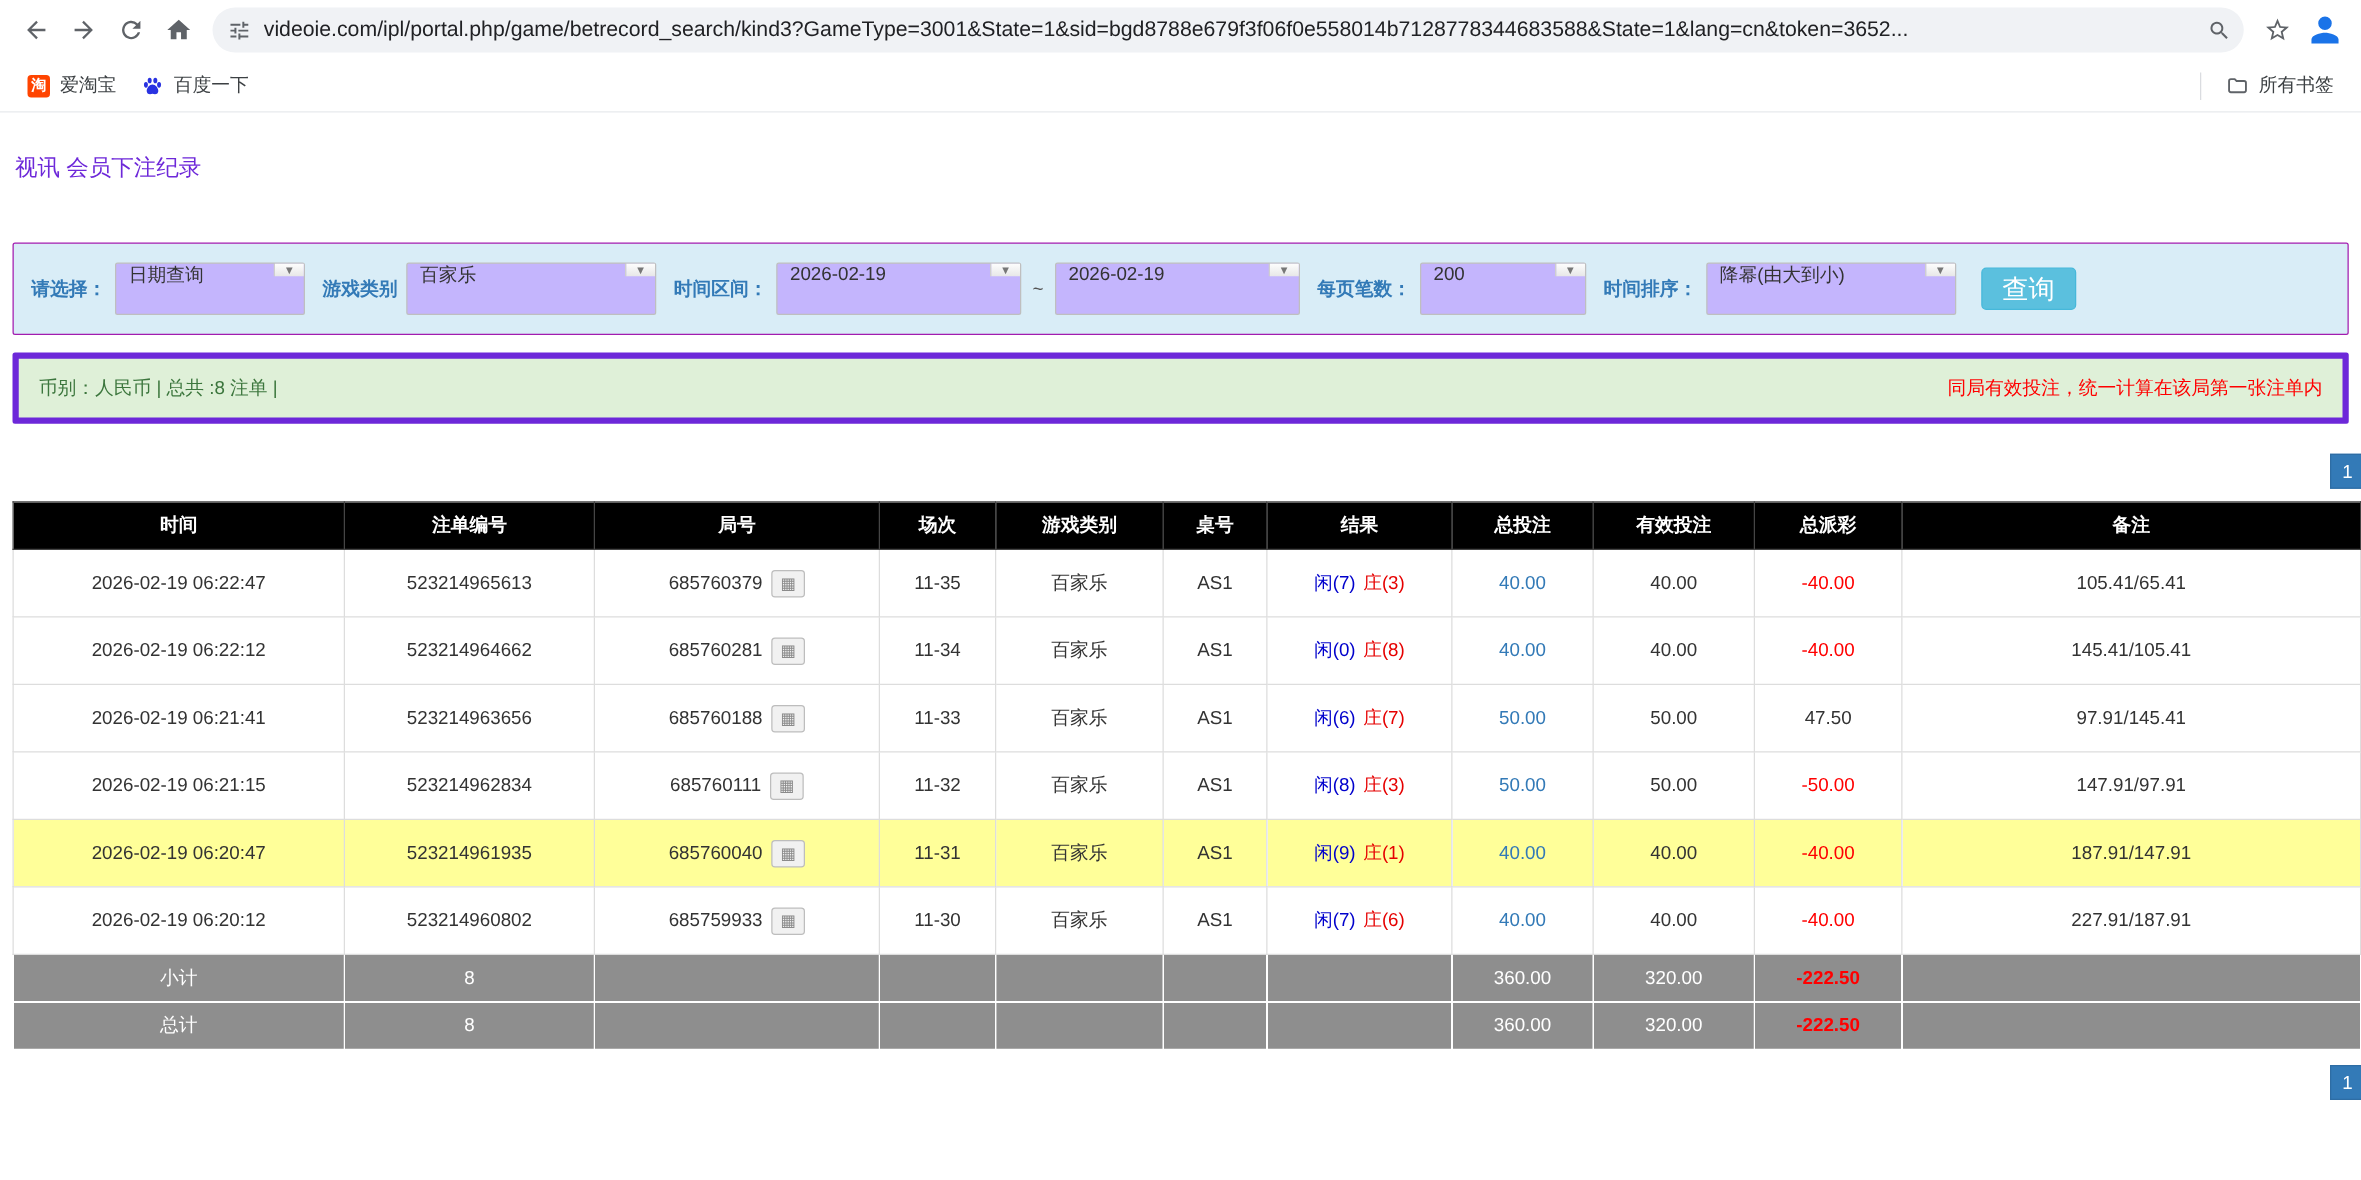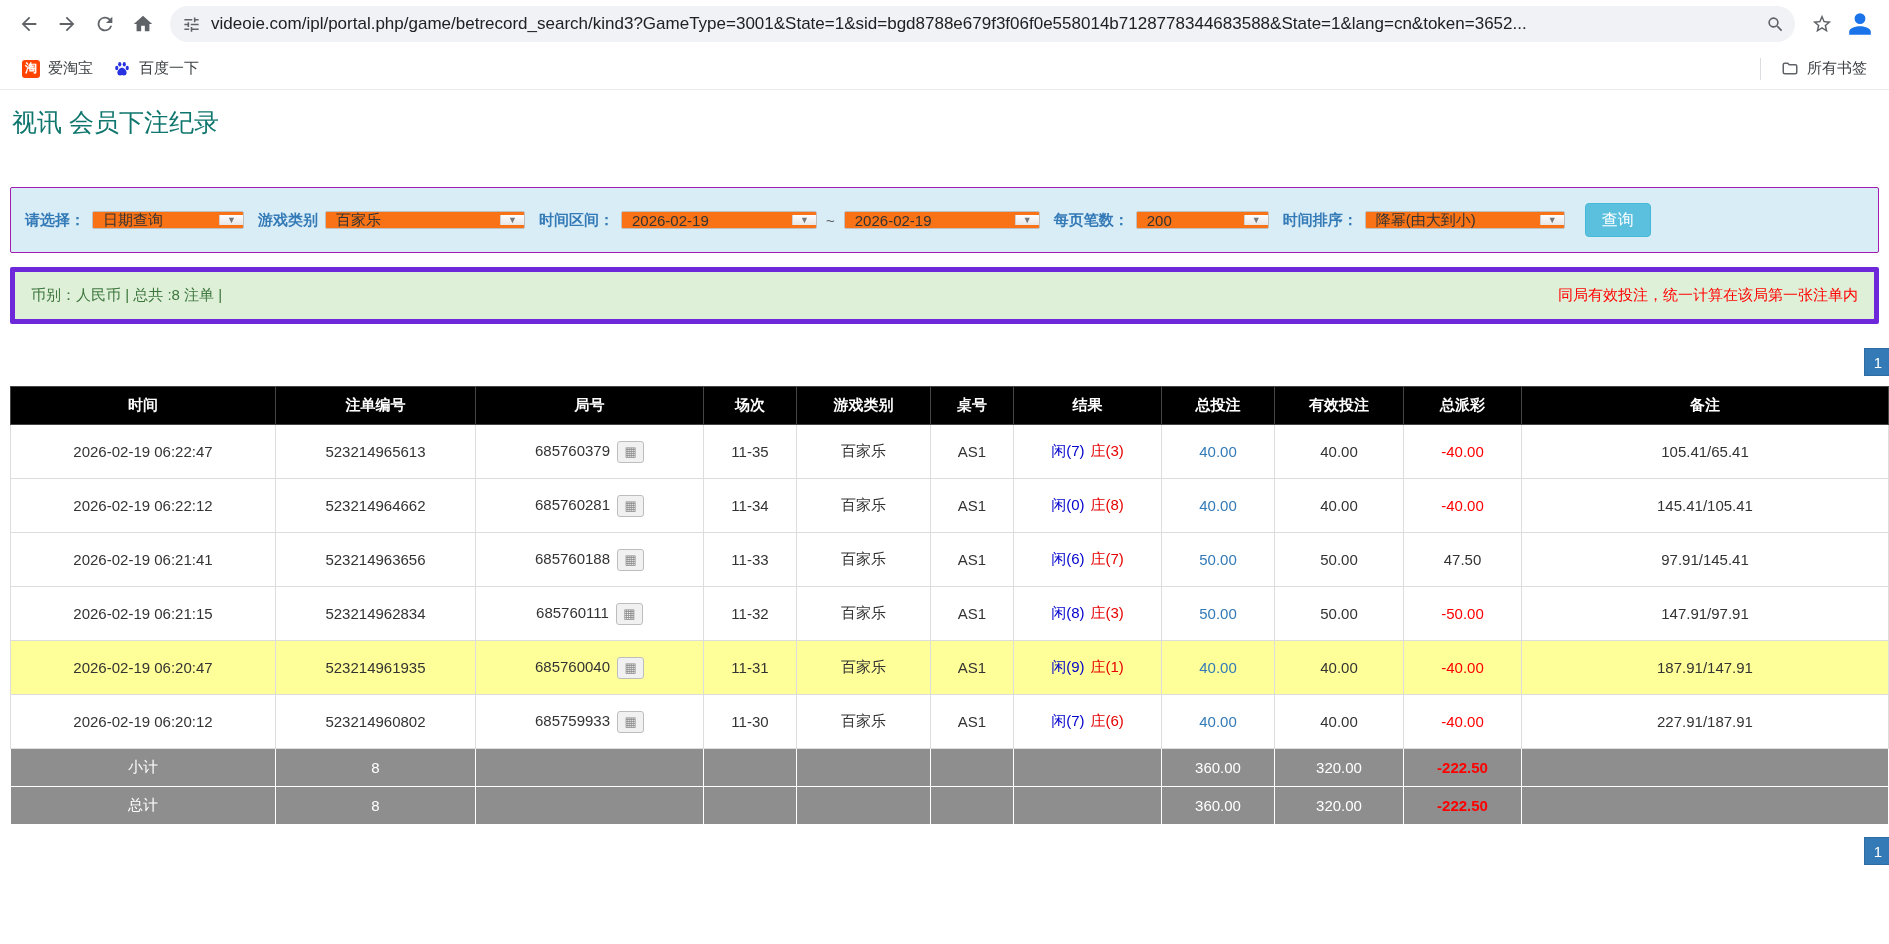--- a/index.html
+++ b/index.html
@@ -27,34 +27,34 @@
   .bm{display:flex;align-items:center;gap:8px;font-size:15px;color:#3c4043;padding:4px 10px;border-radius:8px;cursor:pointer;white-space:nowrap;}
   .bm-ico{width:18px;height:18px;display:flex;align-items:center;justify-content:center;flex:0 0 auto;}
   .bm-ico.taobao{background:#ff4400;color:#fff;border-radius:3px;font-size:12px;font-weight:bold;}
   .bm-ico svg{width:18px;height:18px;}
   .bm-right{margin-left:auto;display:flex;align-items:center;overflow:hidden;}
   .vdiv{width:1px;height:22px;background:#dadce0;margin:0 10px;flex:0 0 auto;}
   .folder-ico svg{width:19px;height:19px;fill:none;stroke:#5f6368;stroke-width:2;}
 
   
   .page{padding-left:10px;}
-  .page-title{font-size:25px;font-weight:500;color:#0f766e;margin:16px 0 13px 2px;}
+  .page-title{font-size:18px;font-weight:500;color:#6d28d9;margin:32px 0 13px 2px;}
 
   .filterbar{background:var(--filter-bg);border:1px solid #a21caf;border-radius:2px;margin-right:10px;
              padding:15px 14px;display:flex;align-items:center;margin-top:48px;}
   .fgroup{display:flex;align-items:center;gap:7px;margin-right:14px;}
   .flabel{color:#337ab7;font-weight:bold;font-size:15px;white-space:nowrap;}
   .tilde{color:#555;font-size:15px;margin:0 2px;}
-  .combo{display:inline-flex;align-items:center;background:#f97316;border:1px solid #bfbfbf;border-radius:2px;height:18px;cursor:pointer;}
+  .combo{display:inline-flex;align-items:flex-start;background:#c4b5fd;border:1px solid #bfbfbf;border-radius:2px;height:42px;cursor:pointer;}
   .combo-text{display:flex;align-items:center;padding:0 10px;font-size:15px;color:#333;flex:1;white-space:nowrap;overflow:hidden;}
   .combo-arrow{width:24px;display:flex;align-items:center;justify-content:center;border-left:1px solid #cfcfcf;
                background:linear-gradient(#fdfdfd,#e7e7e7);color:#777;font-size:9px;}
   .w-select{width:152px;} .w-game{width:200px;} .w-date{width:196px;gap:26px;} .w-size{width:133px;} .w-sort{width:200px;}
   .query-btn{height:34px;padding:0 16px;background:var(--button-teal);border:1px solid #46b8da;color:#fff;
-             font-size:16px;border-radius:4px;margin-left:6px;cursor:pointer;font-family:inherit;}
+             font-size:21px;border-radius:4px;margin-left:6px;cursor:pointer;font-family:inherit;}
 
   .summary{background:var(--summary-bg);border:5px solid #6d28d9;border-radius:2px;margin:14px 10px 0 0;
            padding:14px 16px;display:flex;justify-content:space-between;align-items:center;font-size:15px;}
   .summary-left{color:#3c763d;}
   .summary-right{color:var(--negative-red);}
 
   .pager{display:flex;justify-content:flex-end;margin:24px -3px 10px 0;}
   .pager.bottom{margin-top:12px;}
   .page-btn{min-width:28px;height:28px;background:var(--pagination-blue);color:#fff;border:1px solid #2e6da4;
             font-size:15px;display:flex;align-items:center;justify-content:center;cursor:pointer;font-family:inherit;}

